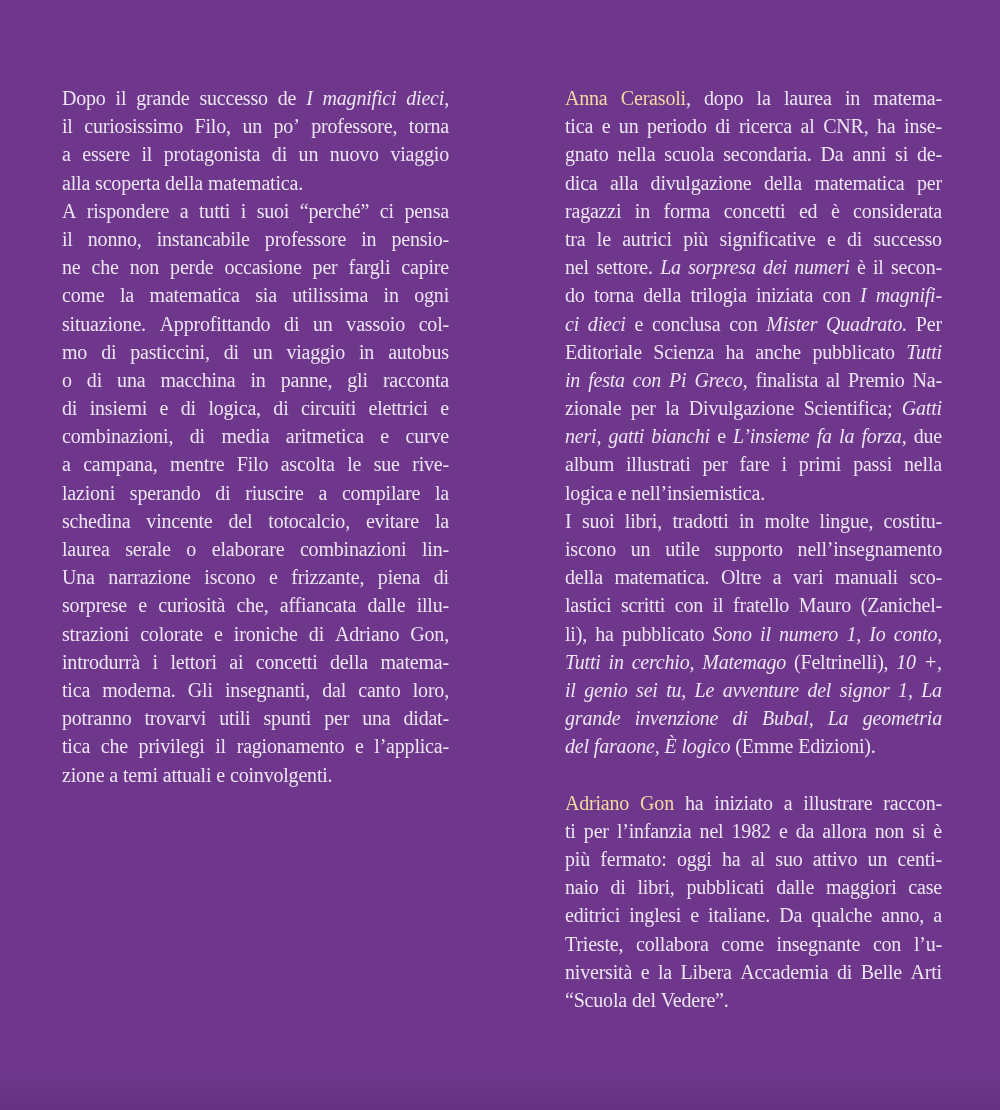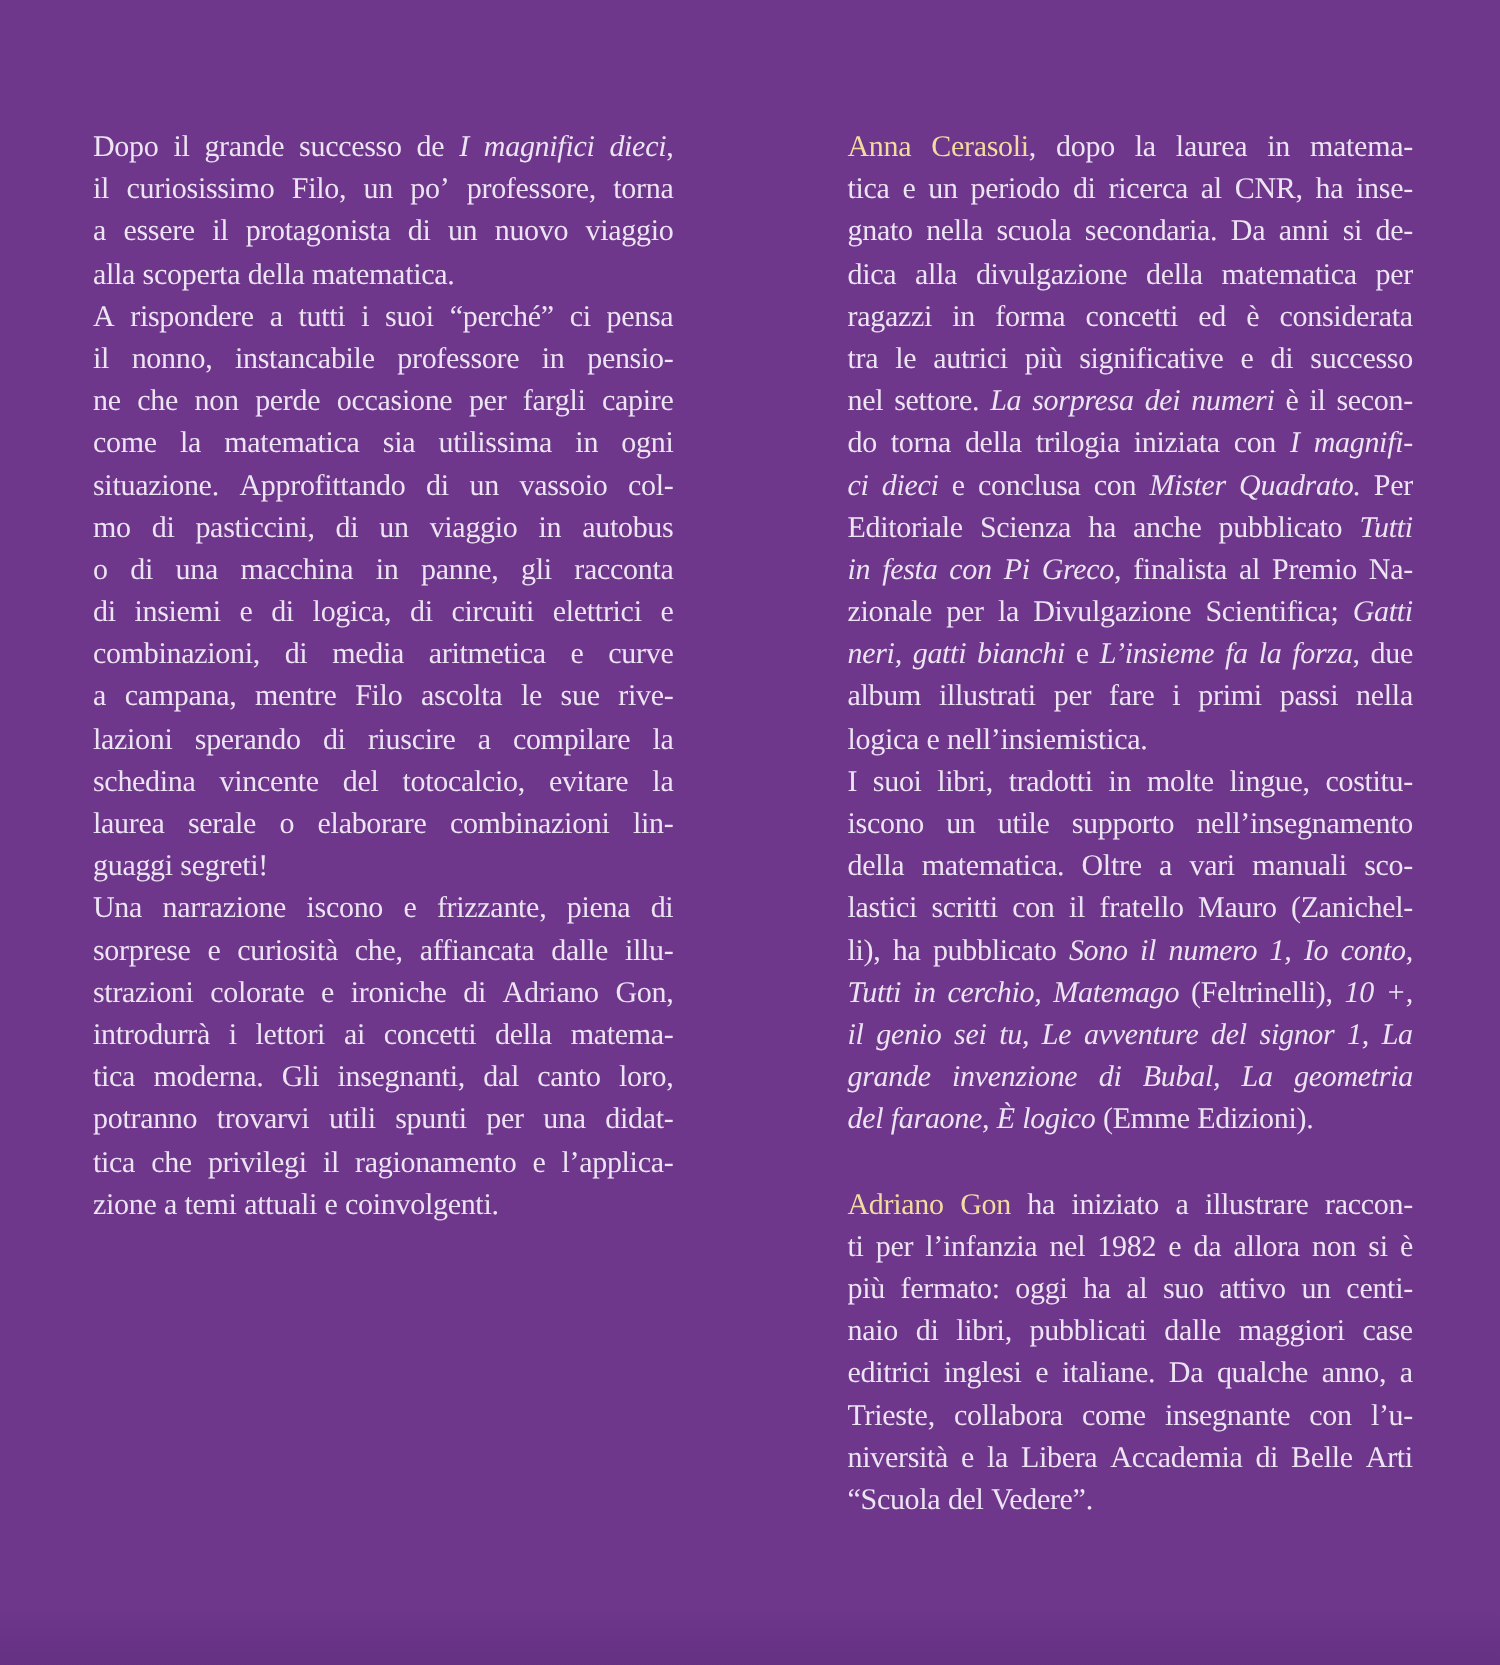--- a/index.html
+++ b/index.html
@@ -201,24 +201,20 @@
           <span class="word"><span>la</span></span>
         </div>
         <div class="line">
           <span class="word"><span>laurea</span></span>
           <span class="word"><span>serale</span></span>
           <span class="word"><span>o</span></span>
           <span class="word"><span>elaborare</span></span>
           <span class="word"><span>combinazioni</span></span>
           <span class="word"><span>lin-</span></span>
         </div>
-        <div class="line end">
-          <span class="word"><span>guaggi</span></span>
-          <span class="word"><span>segreti!</span></span>
-        </div>
       </div>
       <div class="para">
         <div class="line">
           <span class="word"><span>Una</span></span>
           <span class="word"><span>narrazione</span></span>
           <span class="word"><span>iscono</span></span>
           <span class="word"><span>e</span></span>
           <span class="word"><span>frizzante,</span></span>
           <span class="word"><span>piena</span></span>
           <span class="word"><span>di</span></span>

